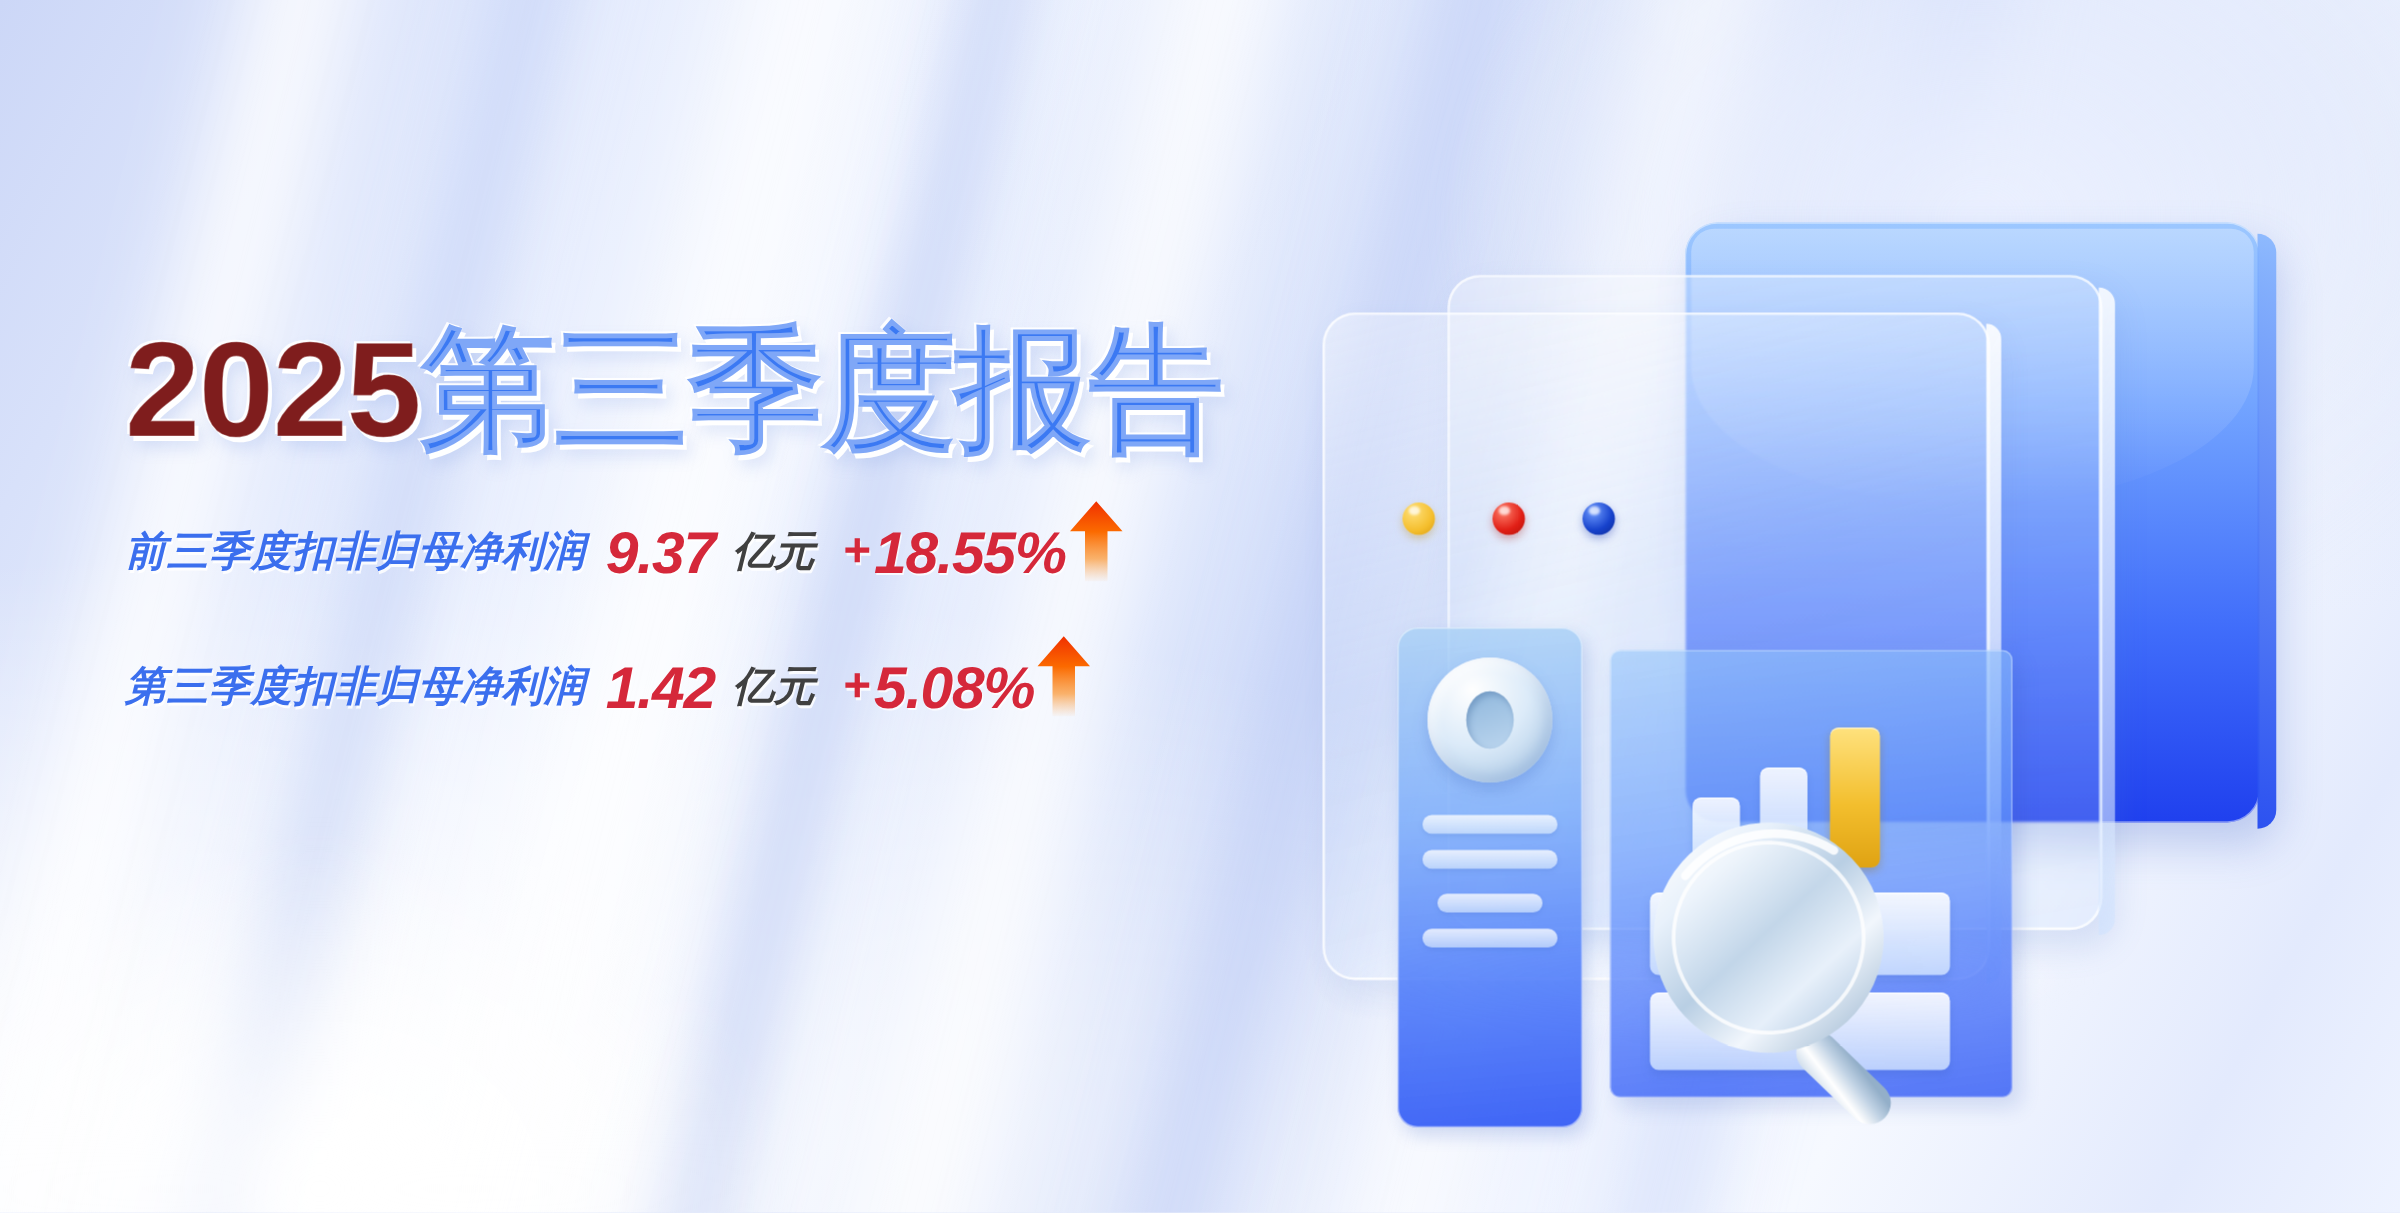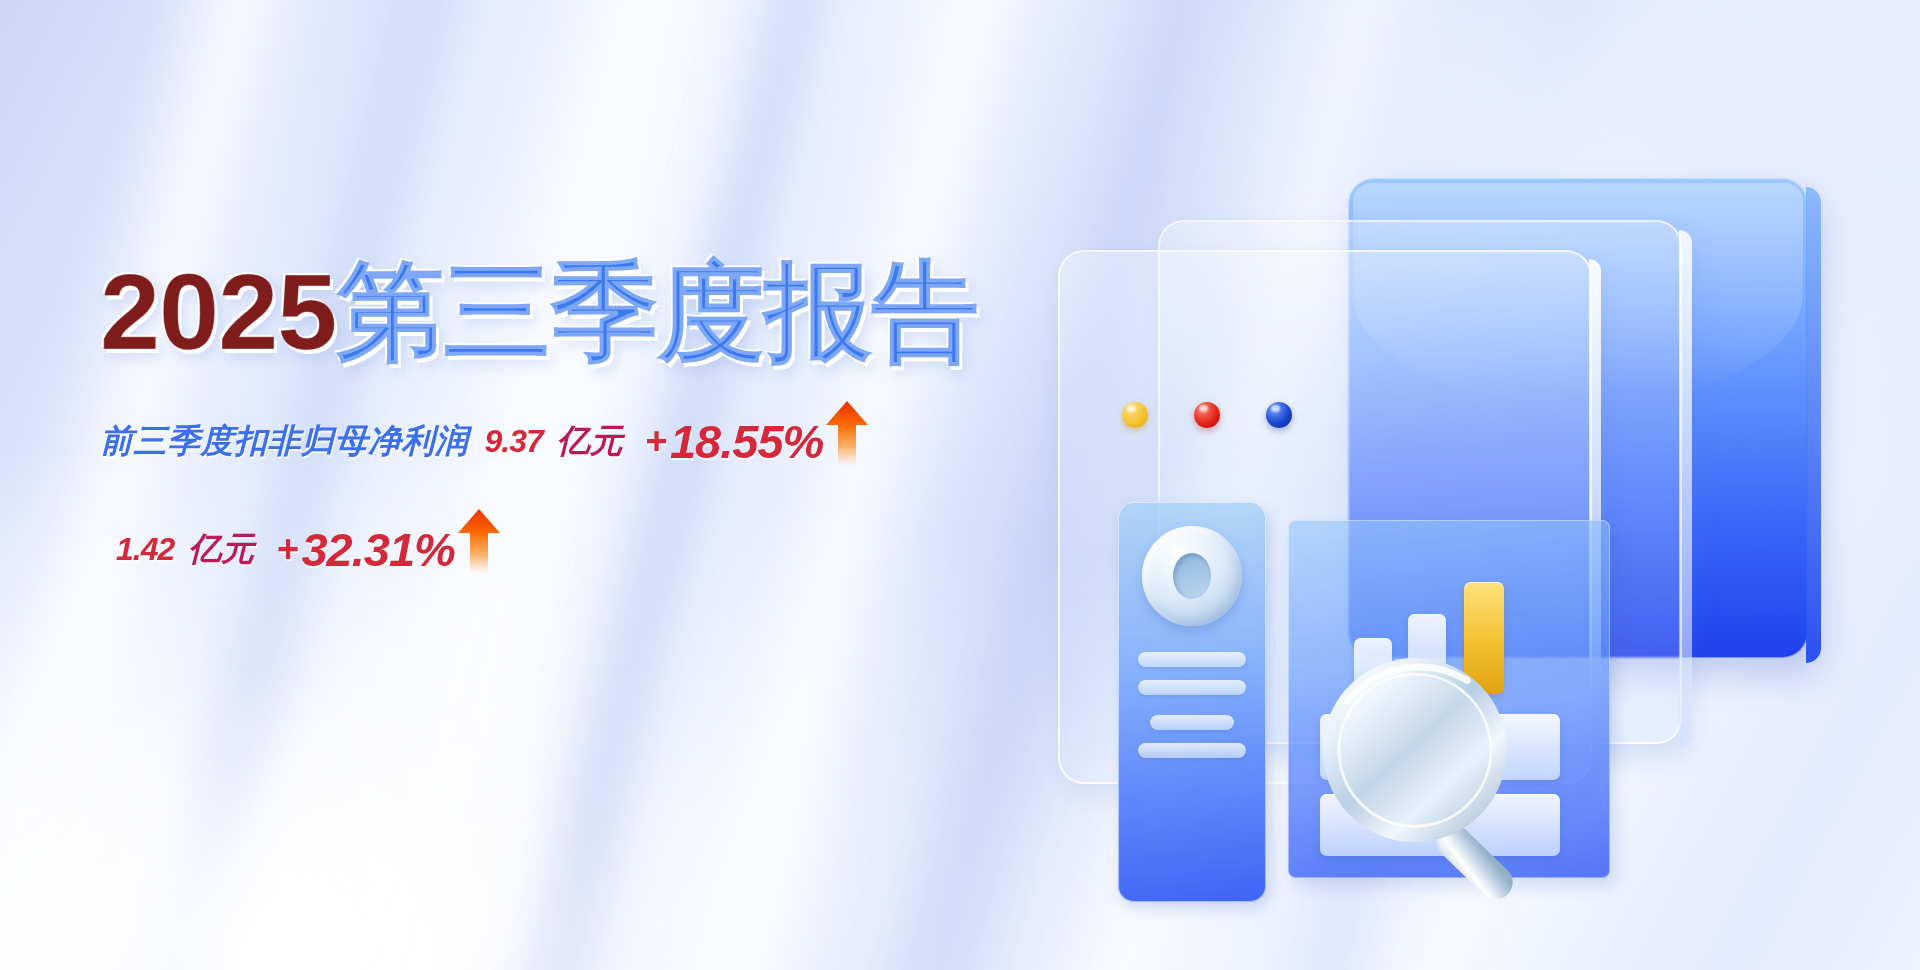--- a/index.html
+++ b/index.html
@@ -66,25 +66,25 @@
     font-style:italic;
   }
   .stat.first{margin-top:34px;}
   .stat.second{margin-top:26px;}
 
   .stat .label{
     font-size:33px;color:#3B6FEE;letter-spacing:.5px;
     text-shadow:1px 2px 0 rgba(255,255,255,.85);
   }
   .stat .num{
-    font-size:32px;color:#D5283A;margin-left:16px;letter-spacing:-1px;
+    font-size:47px;color:#D5283A;margin-left:16px;letter-spacing:-1px;
     text-shadow:1px 2px 0 rgba(255,255,255,.8);
   }
   .stat .unit{
-    font-size:33px;color:#be185d;margin-left:14px;
+    font-size:33px;color:#404040;margin-left:14px;
     text-shadow:1px 2px 0 rgba(255,255,255,.85);
   }
   .stat .plus{
     font-size:38px;color:#D5283A;margin-left:22px;
     text-shadow:1px 2px 0 rgba(255,255,255,.8);
   }
   .stat .pct{
     font-size:47px;color:#D5283A;margin-left:3px;letter-spacing:-1px;
     text-shadow:1px 2px 0 rgba(255,255,255,.8);
   }
@@ -271,24 +271,25 @@
               <stop offset="72%" stop-color="#FB9A3A" stop-opacity="0.75"></stop>
               <stop offset="100%" stop-color="#FBB06A" stop-opacity="0.05"></stop>
             </linearGradient>
           </defs>
           <path d="M22 1 L43 25 L31 25 L31 65 L13 65 L13 25 L1 25 Z" fill="url(#ag1)"></path>
         </svg>
       </span>
     </div>
 
     <div class="stat second">
+      <span class="label">第三季度扣非归母净利润</span>
       <span class="num">1.42</span>
       <span class="unit">亿元</span>
       <span class="plus">+</span>
-      <span class="pct">32.31%</span>
+      <span class="pct">5.08%</span>
       <span class="arrow-up">
         <svg viewBox="0 0 44 66">
           <defs>
             <linearGradient id="ag2" x1="0" y1="0" x2="0" y2="1">
               <stop offset="0%" stop-color="#F03000"></stop>
               <stop offset="38%" stop-color="#FB6A00"></stop>
               <stop offset="72%" stop-color="#FB9A3A" stop-opacity="0.75"></stop>
               <stop offset="100%" stop-color="#FBB06A" stop-opacity="0.05"></stop>
             </linearGradient>
           </defs>

